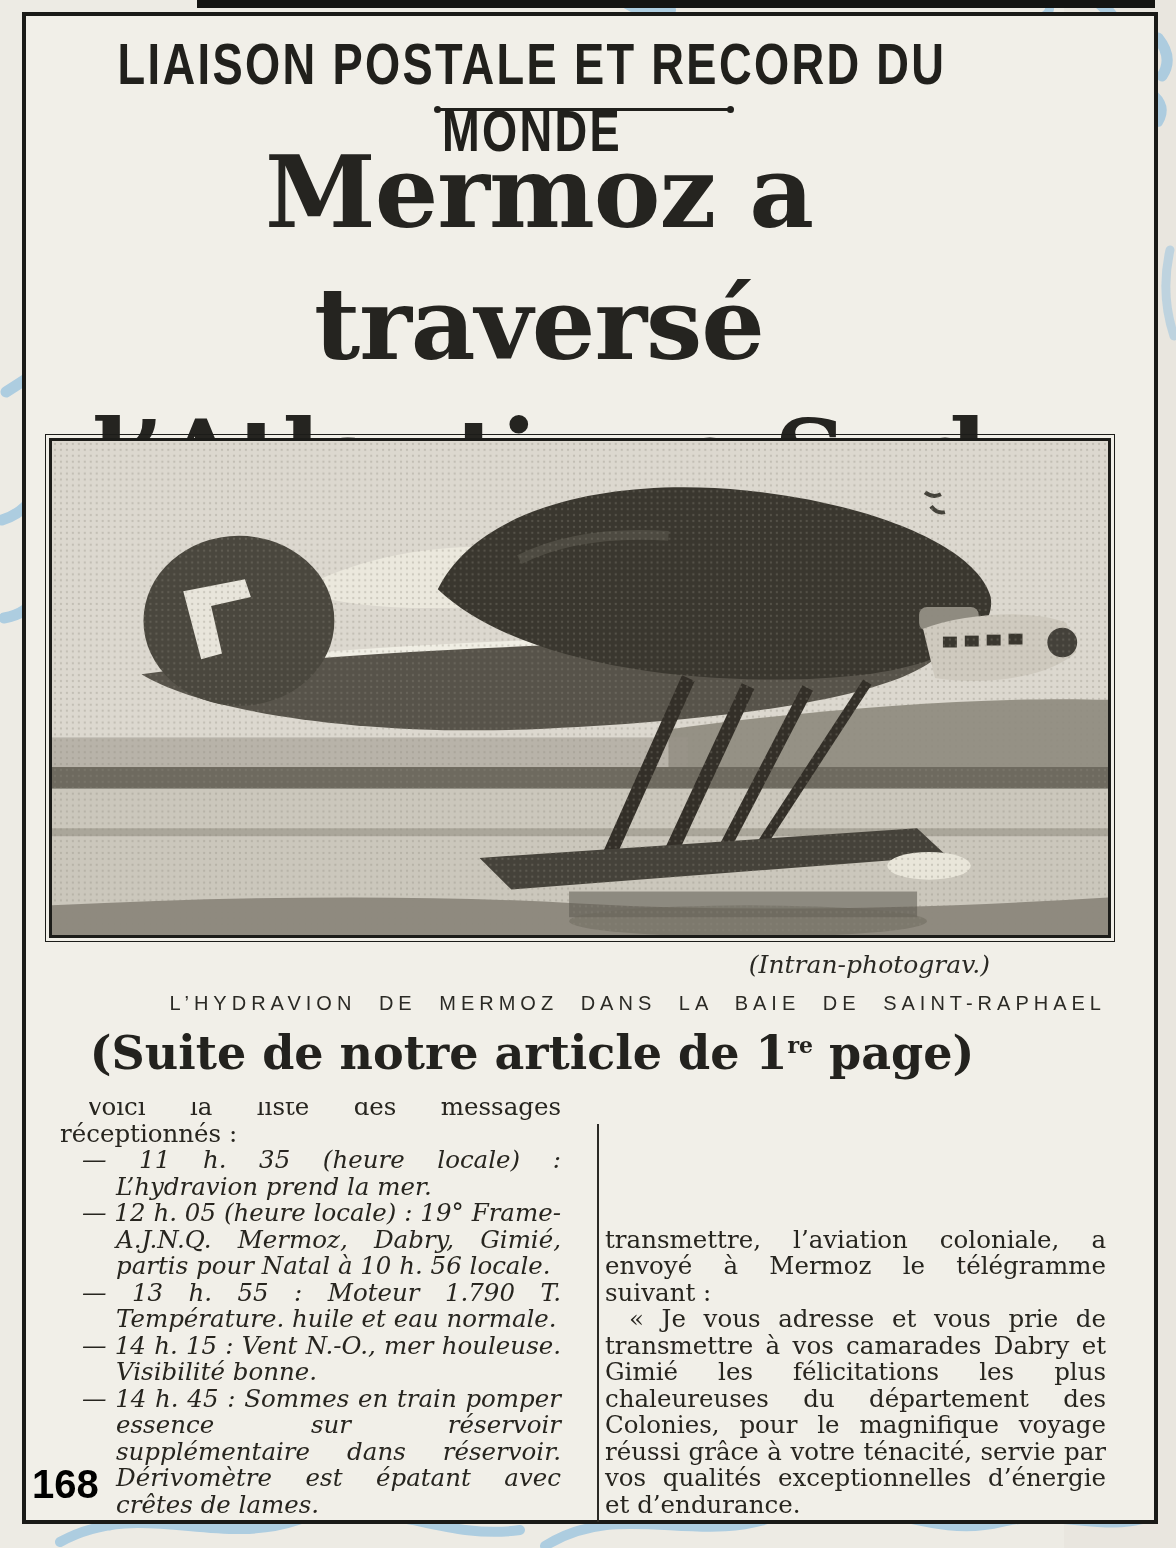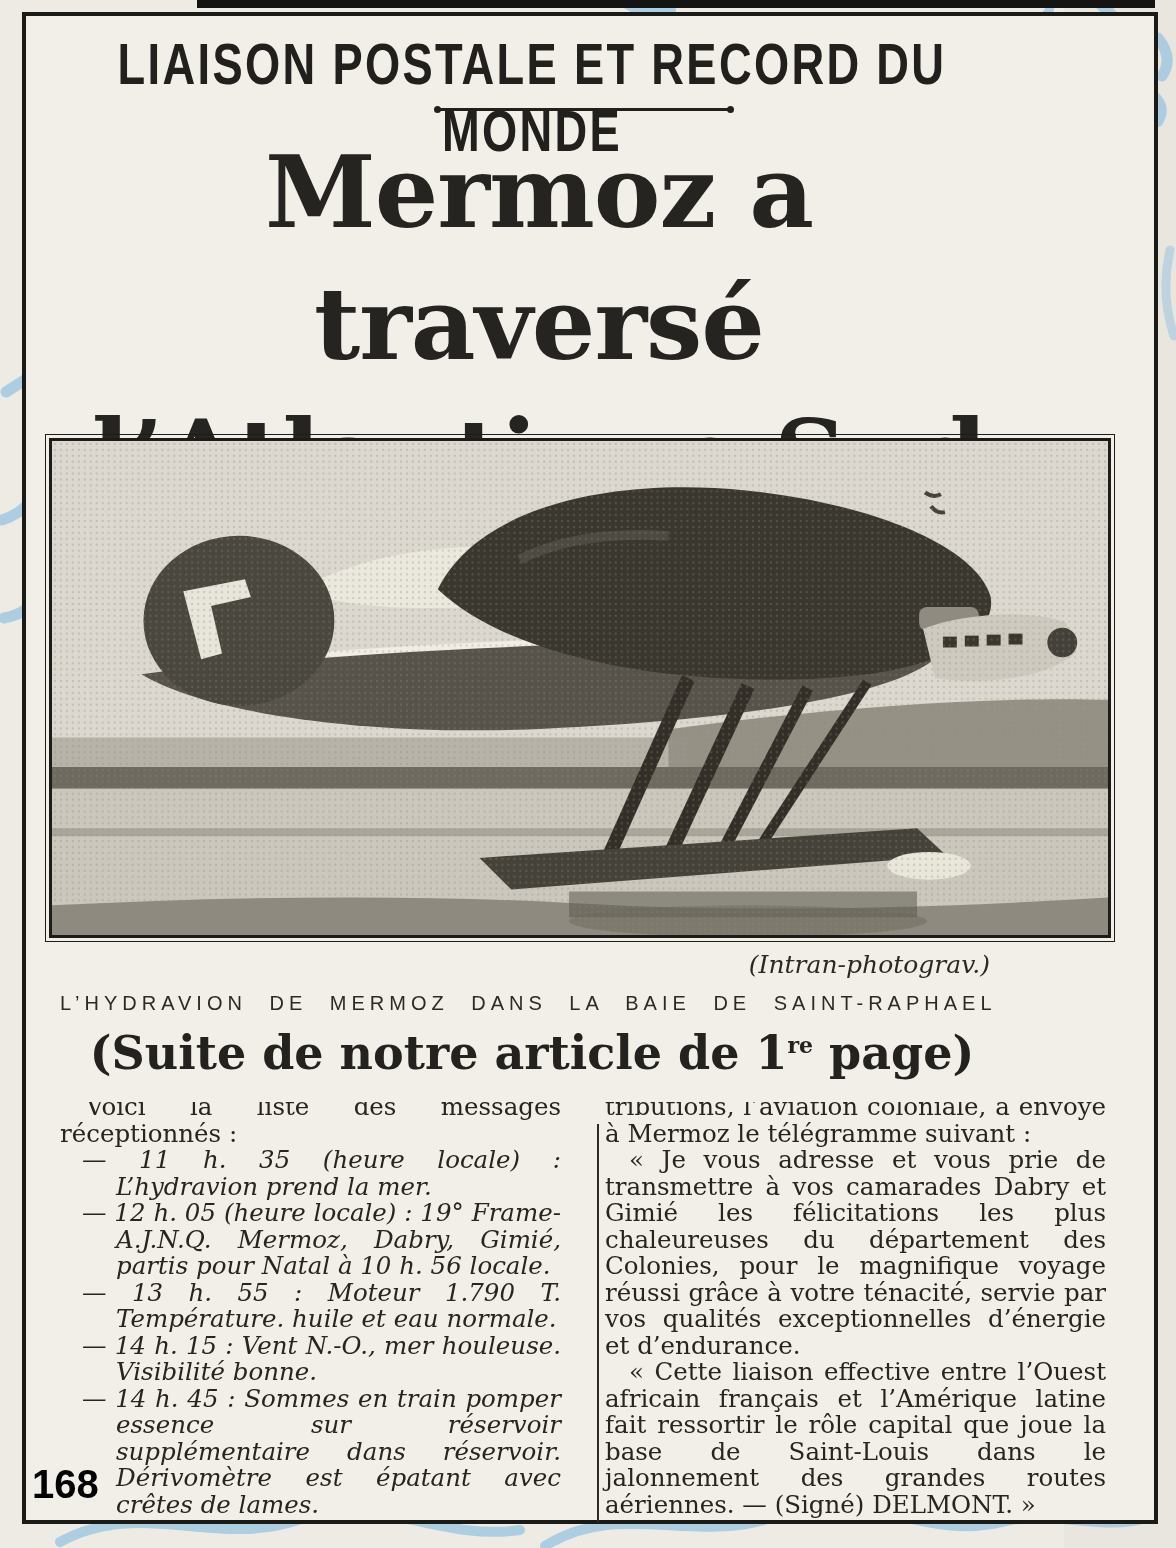--- a/index.html
+++ b/index.html
@@ -23,21 +23,21 @@
 
   .headline { position:absolute; left:26px; right:12px; top:126px; text-align:center;
     font-weight:700; font-size:100px; line-height:1.32; letter-spacing:-1px; color:#252420; }
 
   .photo-frame { position:absolute; left:49px; top:438px; width:1062px; height:500px;
     border:3px solid #1c1c19; outline:1px solid #1c1c19; outline-offset:3px;
     overflow:hidden; background:#dbd7ce; }
   .photo-frame svg { display:block; width:100%; height:100%; }
 
   .photo-credit { position:absolute; right:74px; top:950px; font-style:italic; font-size:25px; color:#2a2924; }
-  .photo-caption { position:absolute; left:60px; top:992px; width:1046px; text-align:left;
+  .photo-caption { position:absolute; left:60px; top:992px; width:1046px; text-align:right;
     font-family:"Liberation Sans", sans-serif; font-size:20px; letter-spacing:5px; word-spacing:12px; color:#2b2a25; }
 
   .subhead { position:absolute; left:0; right:0; top:1026px; text-align:center;
     font-weight:700; font-size:46px; color:#23221e; }
   .subhead sup { font-size:22px; vertical-align:super;margin-top:16px; }
 
   .columns { position:absolute; left:60px; top:1102px; width:1046px; height:416px; overflow:hidden;
     display:flex; gap:44px; font-size:24.5px; line-height:26.5px; text-align:justify; color:#27251f;align-items:flex-end; }
   .col { width:507px; }
   .col-divider { position:absolute; left:60px; top:1124px; width:2px; height:398px; background:#2b2a25;
@@ -148,23 +148,22 @@
       <ul class="messages">
         <li>— 11 h. 35 (heure locale) : L’hydravion prend la mer.</li>
         <li>— 12 h. 05 (heure locale) : 19° Frame-A.J.N.Q. Mermoz, Dabry, Gimié, partis pour Natal à 10 h. 56 locale.</li>
         <li>— 13 h. 55 : Moteur 1.790 T. Température. huile et eau normale.</li>
         <li>— 14 h. 15 : Vent N.-O., mer houleuse. Visibilité bonne.</li>
         <li>— 14 h. 45 : Sommes en train pomper essence sur réservoir supplémentaire dans réservoir. Dérivomètre est épatant avec crêtes de lames.</li>
 
       </ul>
     </div>
     <div class="col">
-      <p class="para cont">tributions, l’aviation coloniale, a envoyé à Mermoz le télégramme suivant :</p>
+      <p class="para cont">transmettre, l’aviation coloniale, a envoyé à Mermoz le télégramme suivant :</p>
       <p class="para">« Je vous adresse et vous prie de transmettre à vos camarades Dabry et Gimié les félicitations les plus chaleureuses du département des Colonies, pour le magnifique voyage réussi grâce à votre ténacité, servie par vos qualités exceptionnelles d’énergie et d’endurance.</p>
-      <p class="para">« Cette liaison effective entre l’Ouest africain français et l’Amérique latine fait ressortir le rôle capital que joue la base de Saint-Louis dans le jalonnement des grandes routes aériennes. — (Signé) DELMONT. »</p>
 
     </div>
   </div>
   <div class="col-divider"></div>
 
   <div class="page-number">168</div>
 
 </div>
 
 </body></html>

